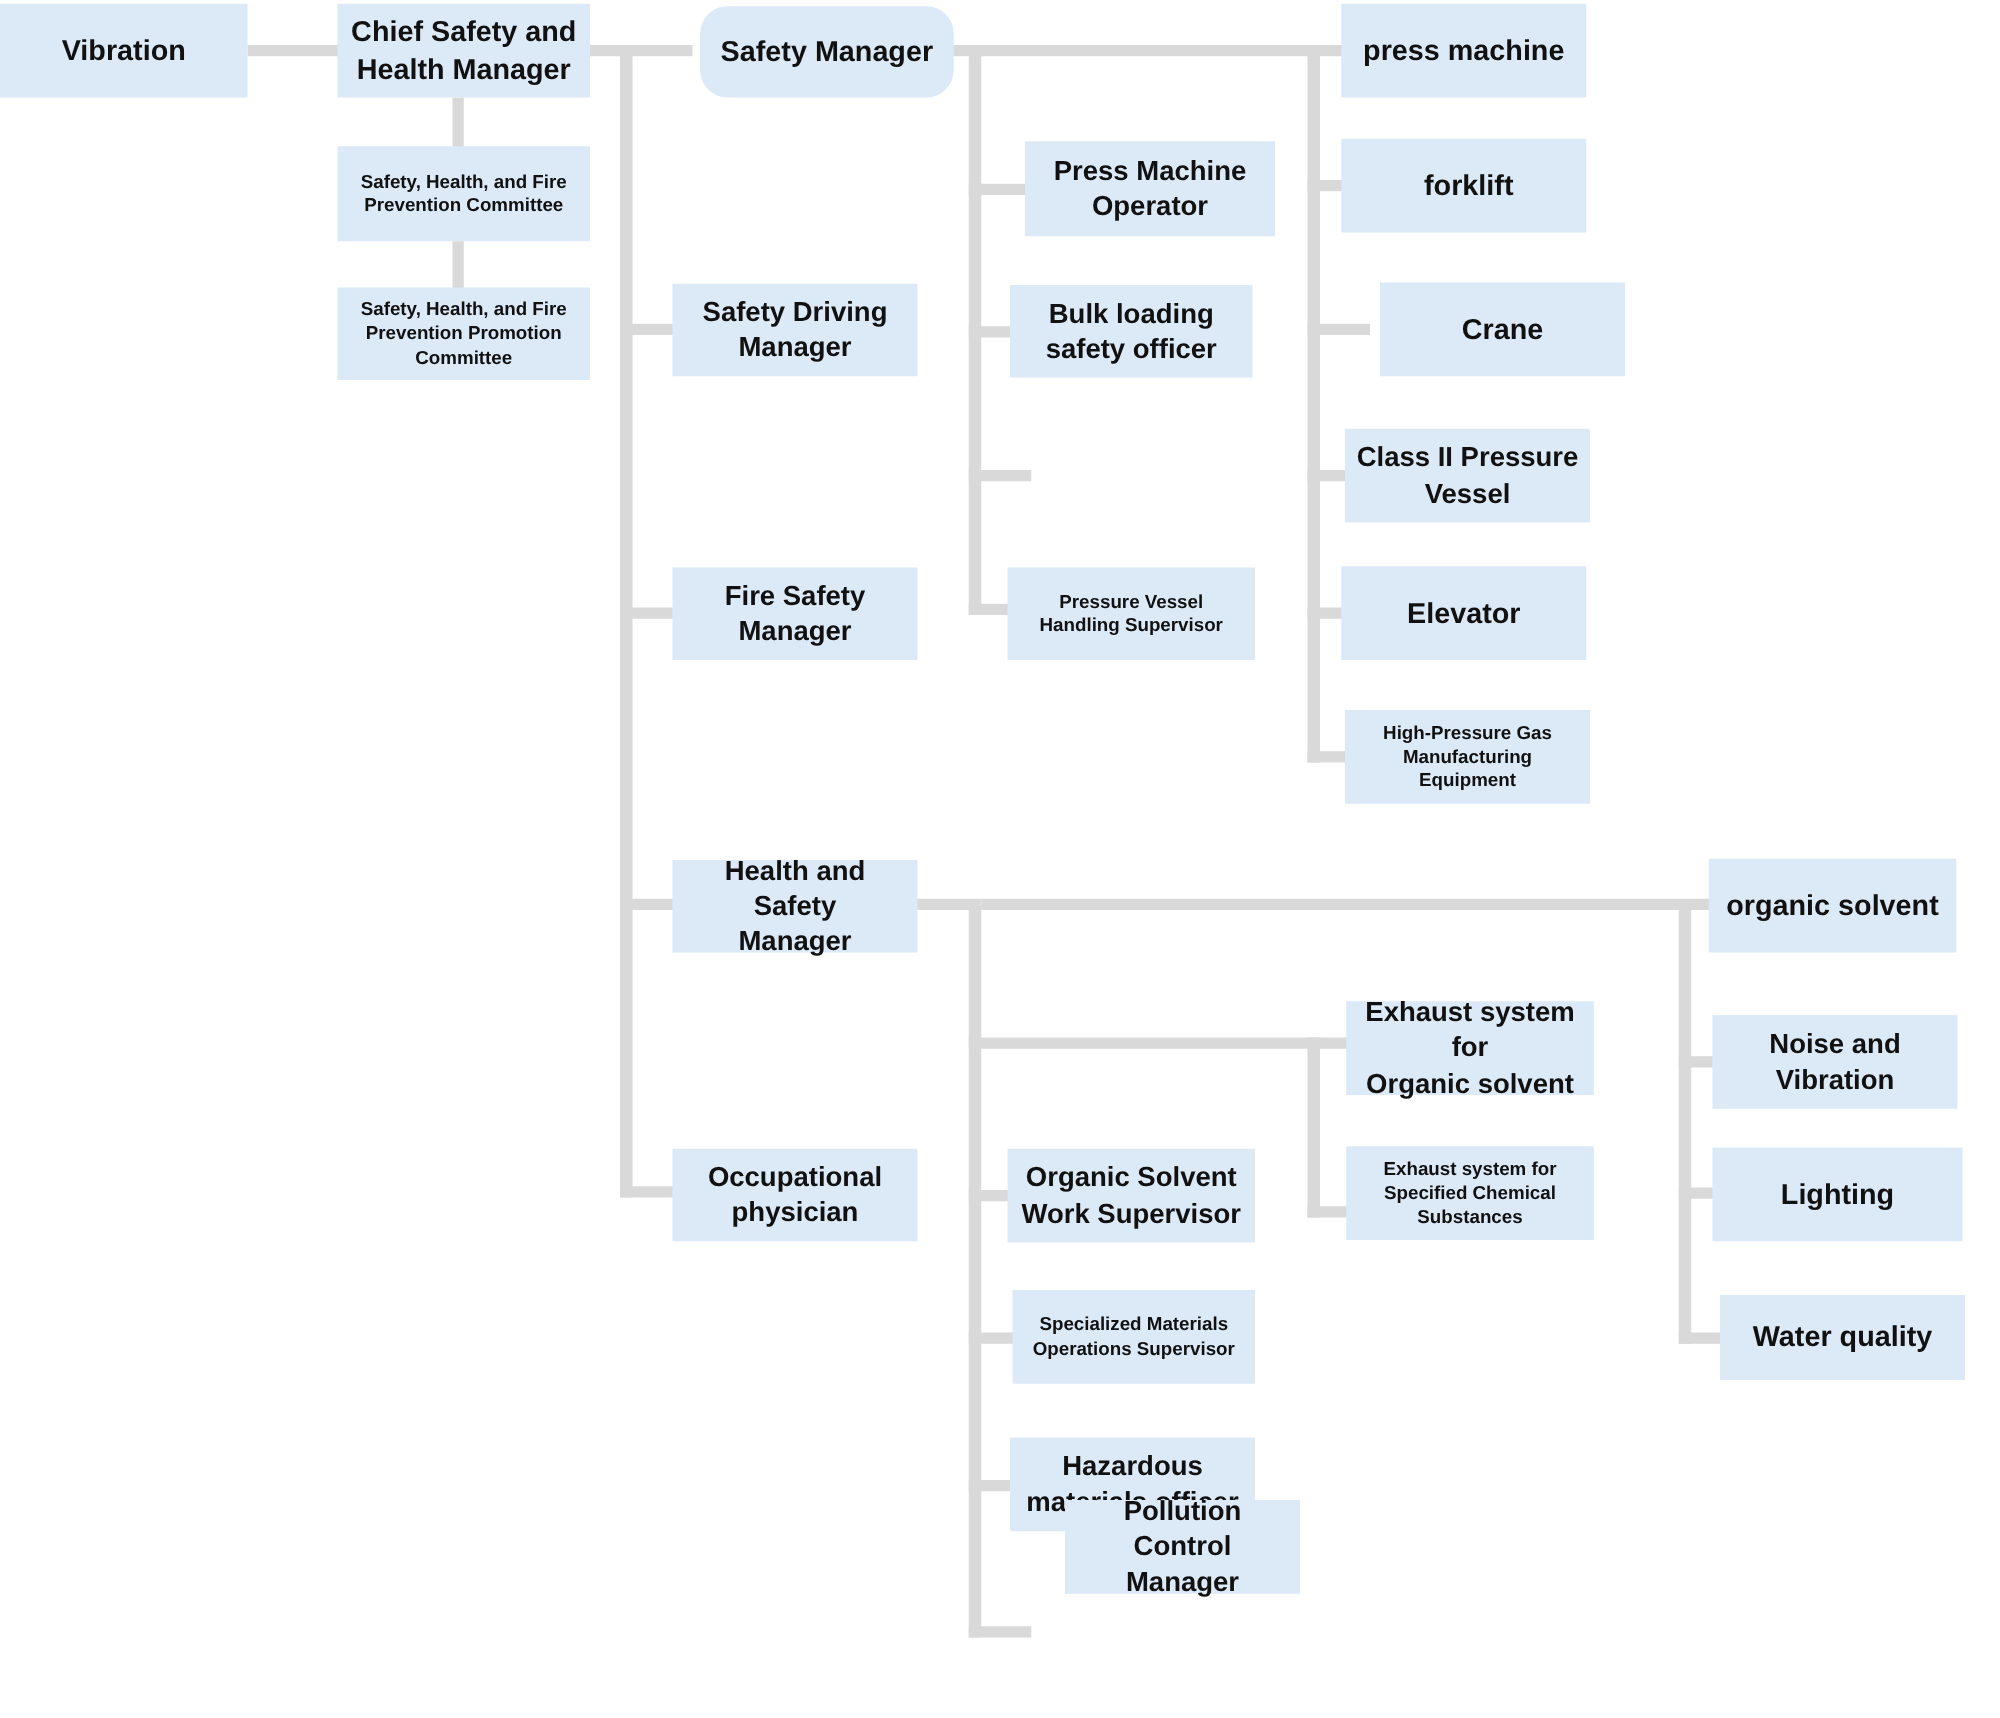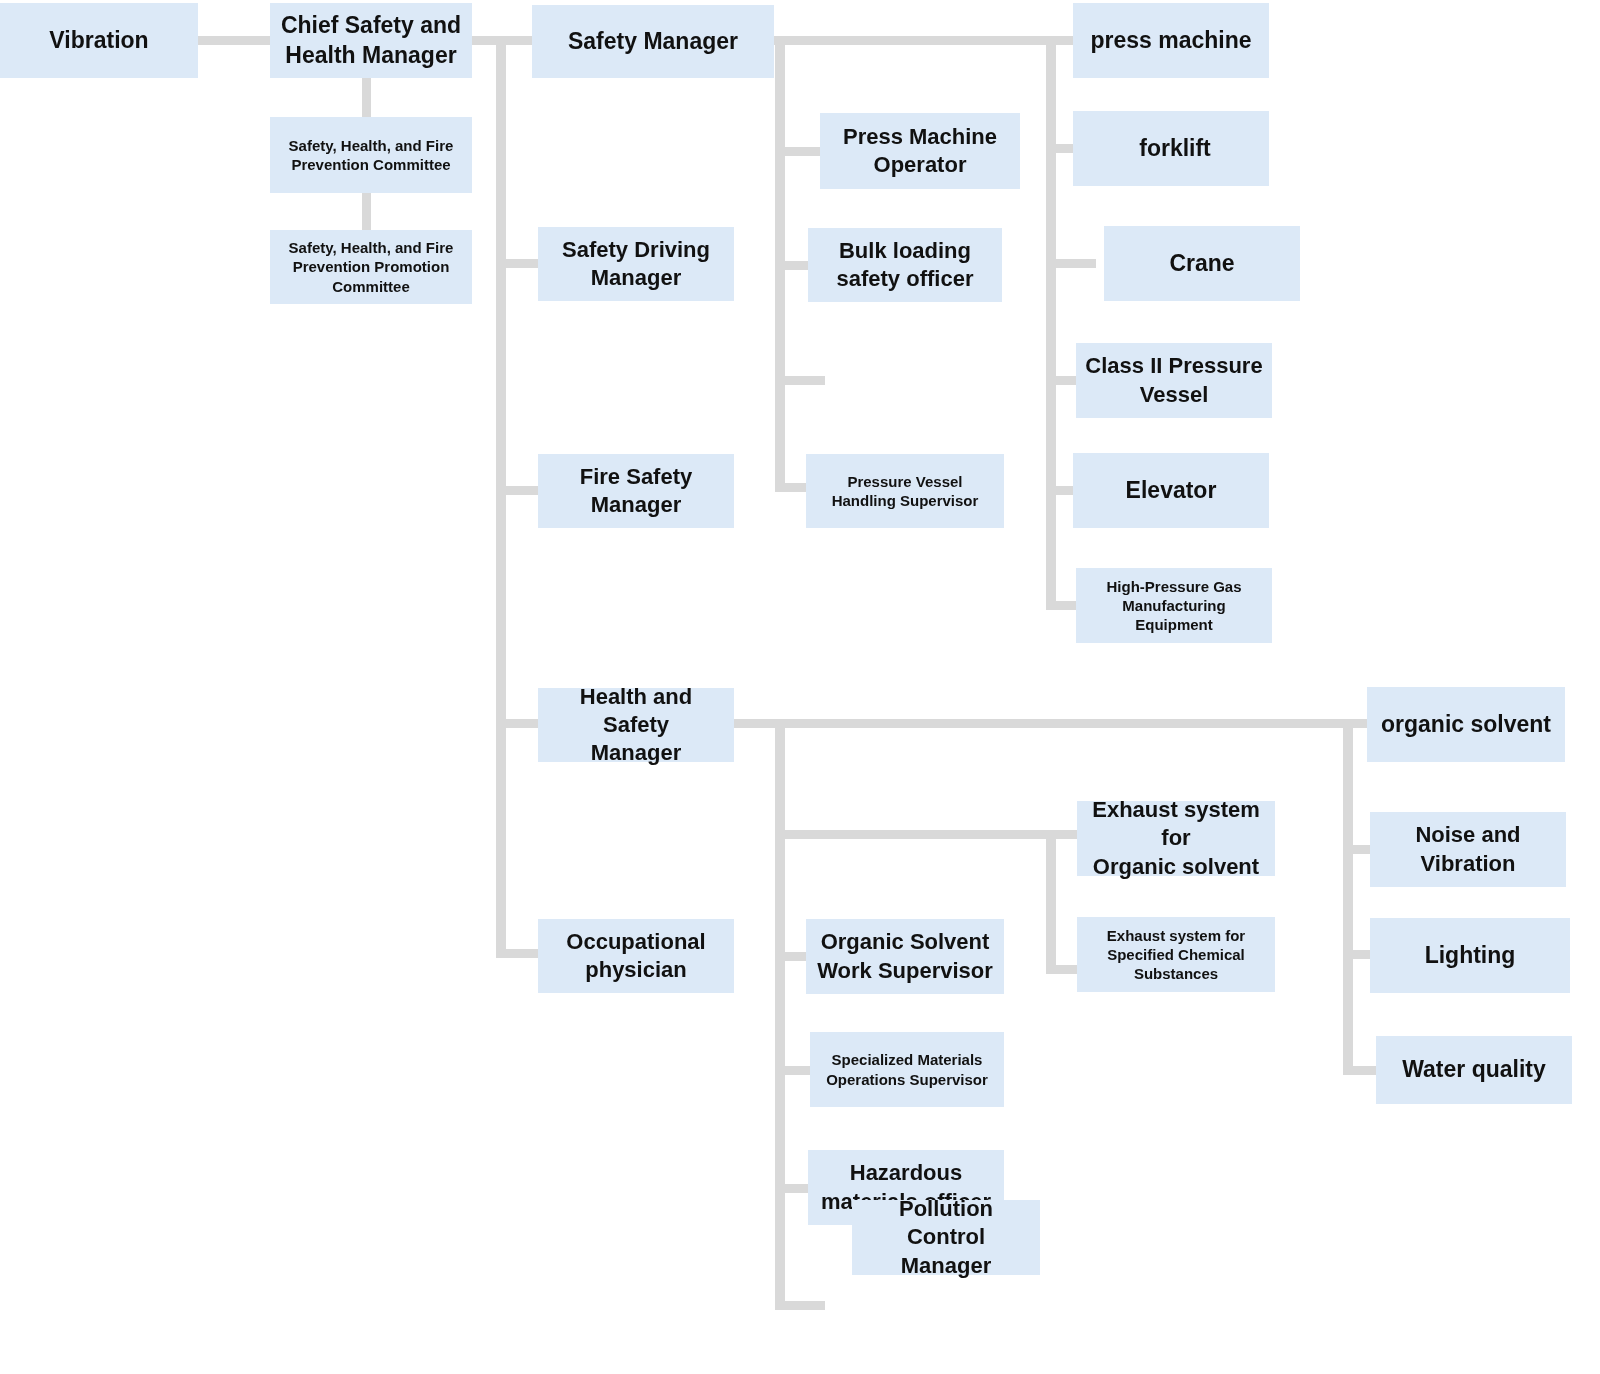--- a/index.html
+++ b/index.html
@@ -91,21 +91,21 @@
   <div class="edge" style="left:1343px; top:1066px; width:52px; height:9px;"></div>
 
   <div class="node sz-lg" style="left:0px; top:3px; width:198px; height:75px;">Vibration</div>
 
   <div class="node sz-lg" style="left:270px; top:3px; width:202px; height:75px;">Chief Safety and<br>Health Manager</div>
 
   <div class="node sz-sm" style="left:270px; top:117px; width:202px; height:76px;">Safety, Health, and Fire<br>Prevention Committee</div>
 
   <div class="node sz-sm" style="left:270px; top:230px; width:202px; height:74px;">Safety, Health, and Fire<br>Prevention Promotion<br>Committee</div>
 
-  <div class="node sz-lg" style="left:532px; top:5px; width:242px; height:73px;">Safety Manager</div>
+  <div class="node sz-lg" style="left:560px; top:5px; width:203px; height:73px;border-radius:22px;">Safety Manager</div>
 
   <div class="node sz-md" style="left:538px; top:227px; width:196px; height:74px;">Safety Driving<br>Manager</div>
 
   <div class="node sz-md" style="left:538px; top:454px; width:196px; height:74px;">Fire Safety<br>Manager</div>
 
   <div class="node sz-md" style="left:538px; top:688px; width:196px; height:74px;">Health and Safety<br>Manager</div>
 
   <div class="node sz-md" style="left:538px; top:919px; width:196px; height:74px;">Occupational<br>physician</div>
 
   <div class="node sz-md" style="left:820px; top:113px; width:200px; height:76px;">Press Machine<br>Operator</div>

